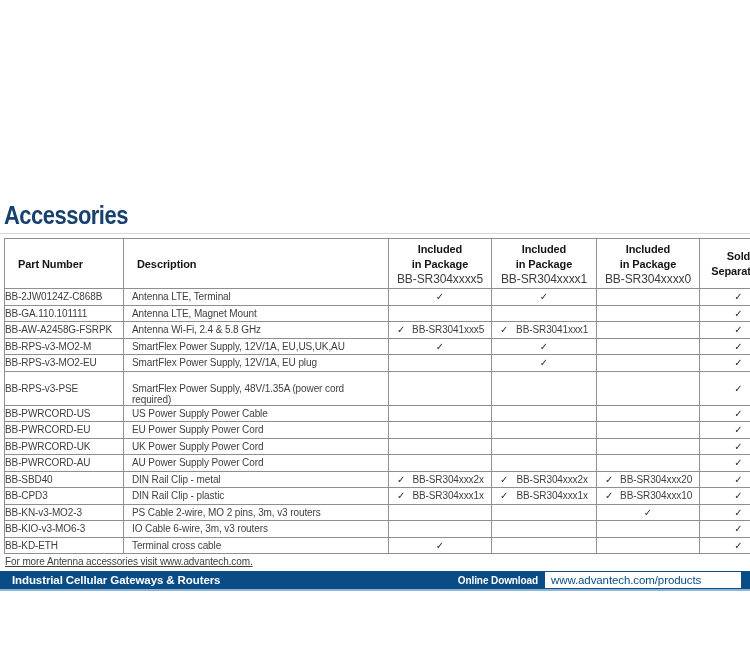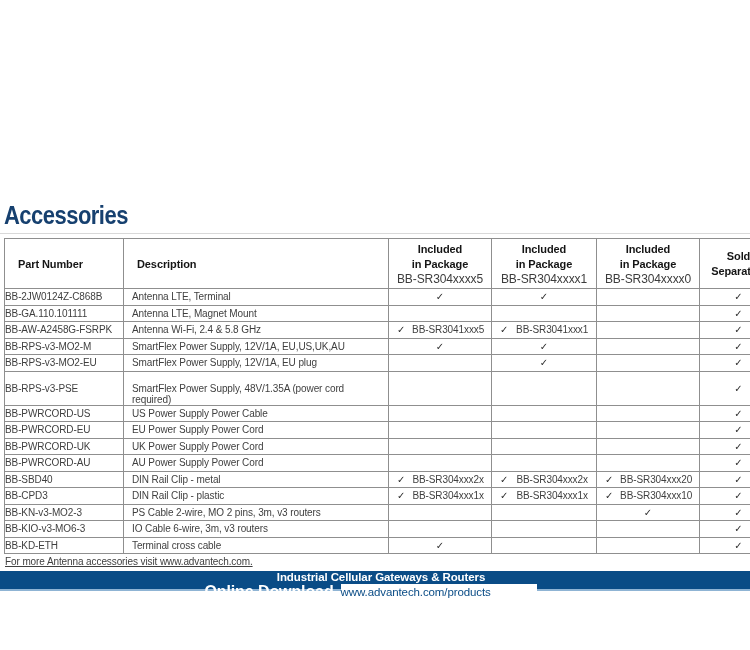--- a/index.html
+++ b/index.html
@@ -54,37 +54,37 @@
   .note {
     position: absolute; left: 5px; top: 556px;
     font-size: 10px; color: #404040; letter-spacing: -0.1px; text-decoration: underline;
   }
 
   
   .bar {
     position: absolute; left: 0; top: 571px; width: 750px; height: 20px;
     background: #0A4C86;
     border-bottom: 2px solid #8FB4D4;
-    display: flex; align-items: center; justify-content: space-between; flex-direction: column;
+    display: flex; align-items: center; justify-content: space-between;
   }
   .bar-left {
     color: #ffffff; font-weight: bold; font-size: 11.5px;
     padding-left: 12px; letter-spacing: -0.1px; white-space: nowrap;
   }
   .bar-right { display: flex; align-items: center; height: 100%; }
   .bar-dl {
-    color: #ffffff; font-weight: bold; font-size: 16px;
+    color: #ffffff; font-weight: bold; font-size: 10px;
     margin-right: 7px; letter-spacing: -0.1px; white-space: nowrap;
   }
   .bar-urlbox {
     width: 196px; height: 16px; background: #ffffff; margin-right: 9px;
     display: flex; align-items: center;
   }
   .bar-urlbox span {
-    color: #0A4C86; font-size: 11.5px; 
+    color: #0A4C86; font-size: 11.5px; padding-left: 6px;
     letter-spacing: -0.1px; white-space: nowrap;
   }
 </style>
 </head>
 <body>
 
 <div class="hairline"></div>
 
 <div class="heading">Accessories</div>
 

